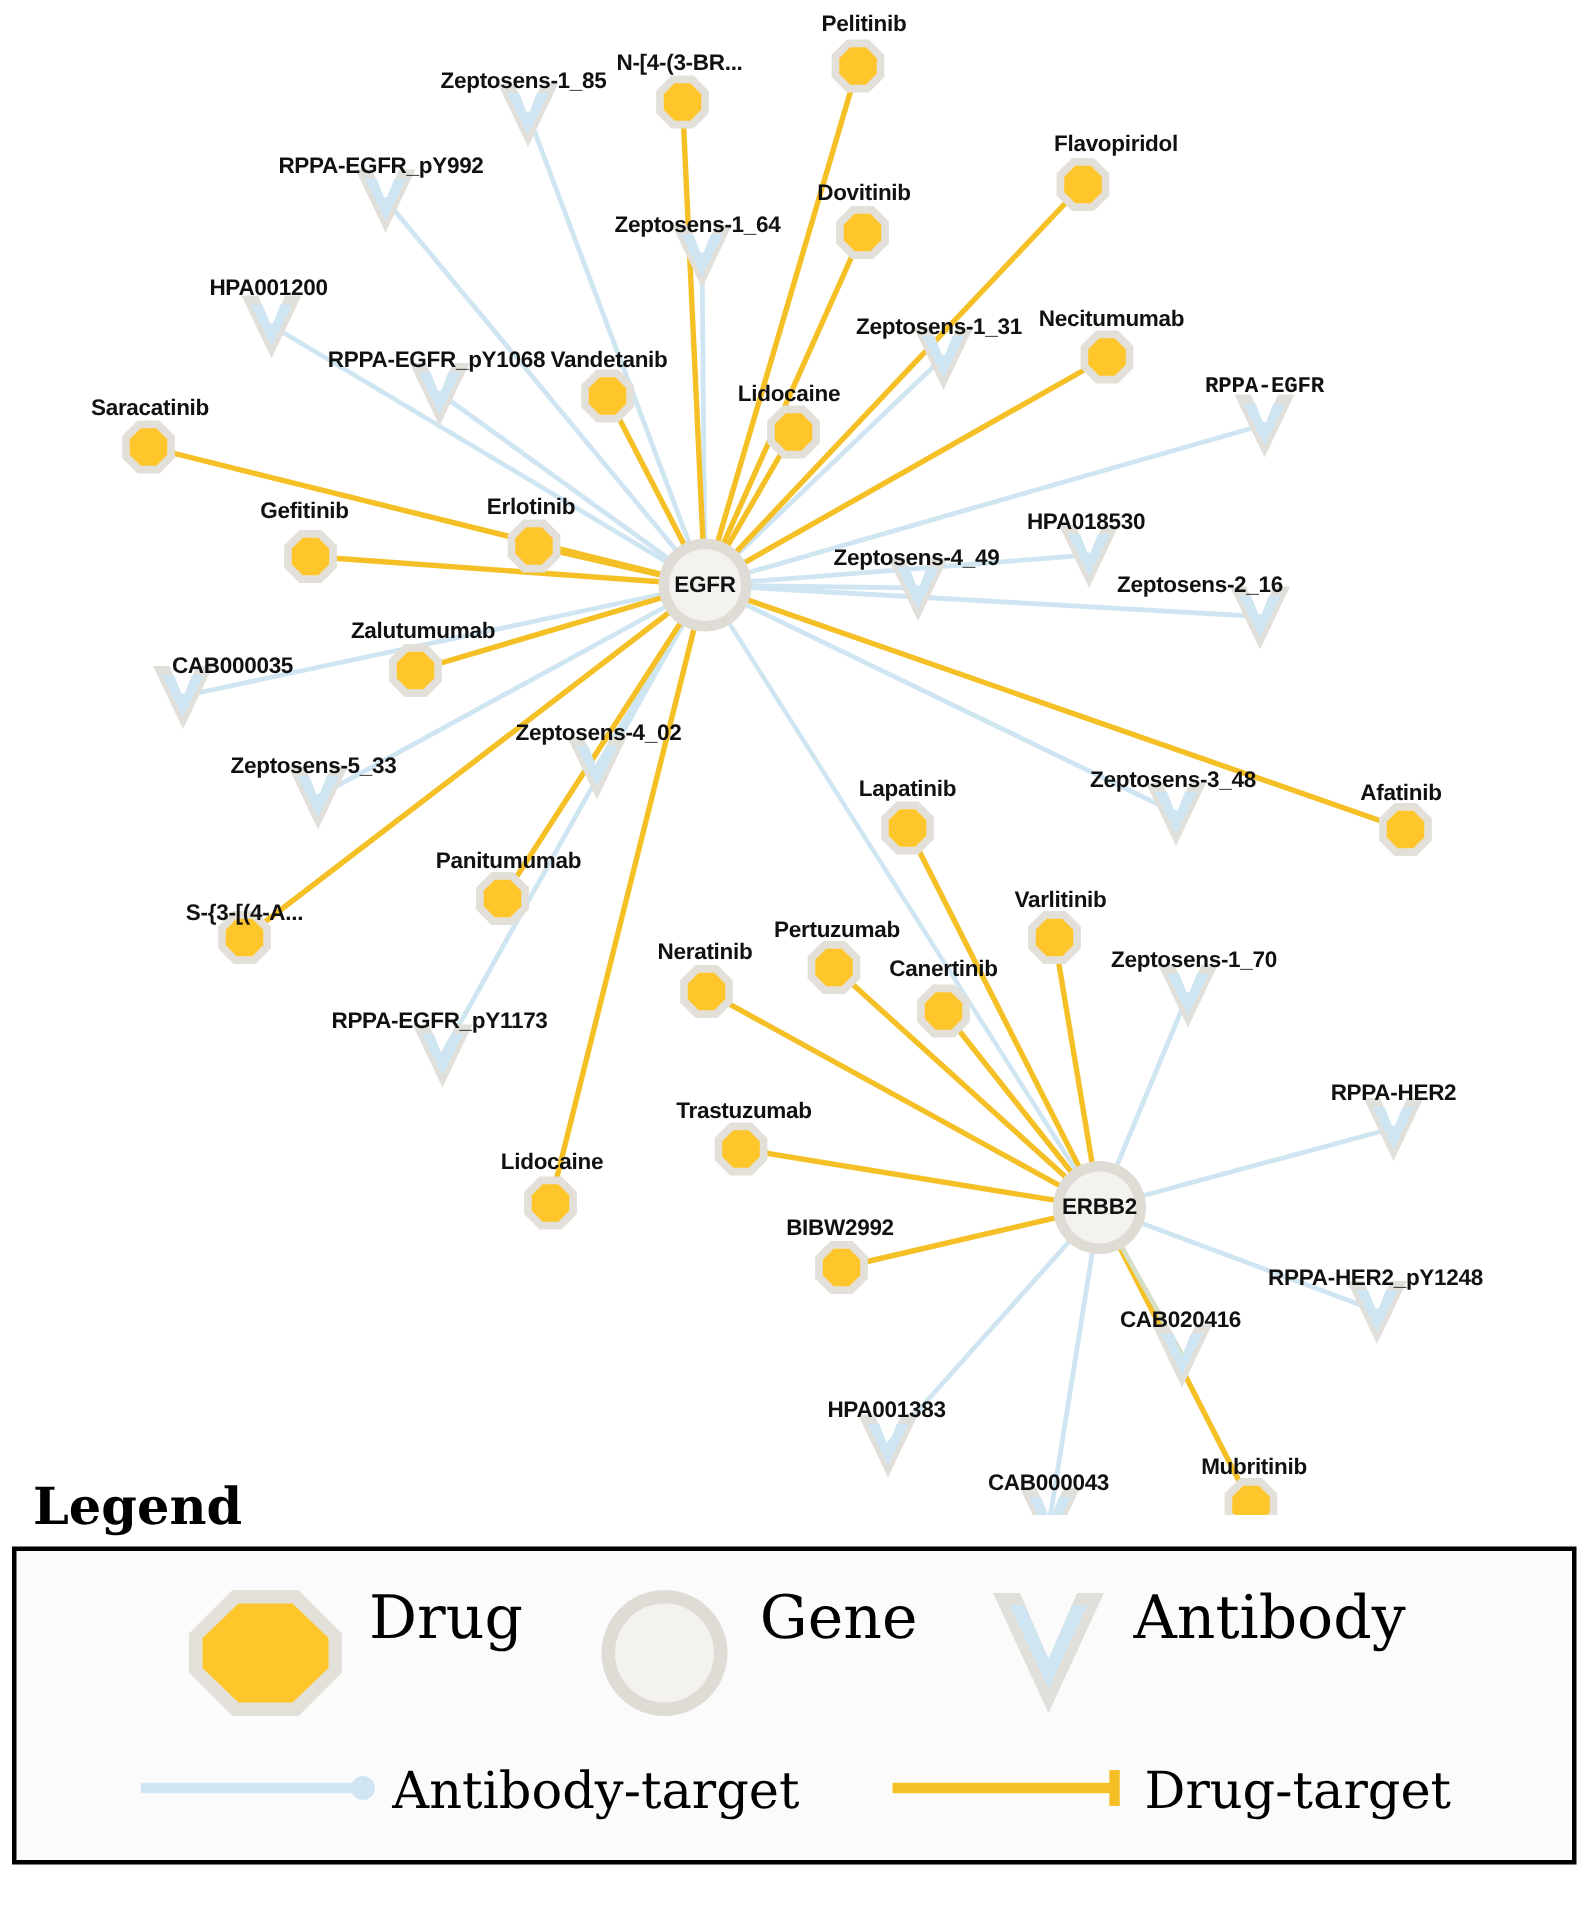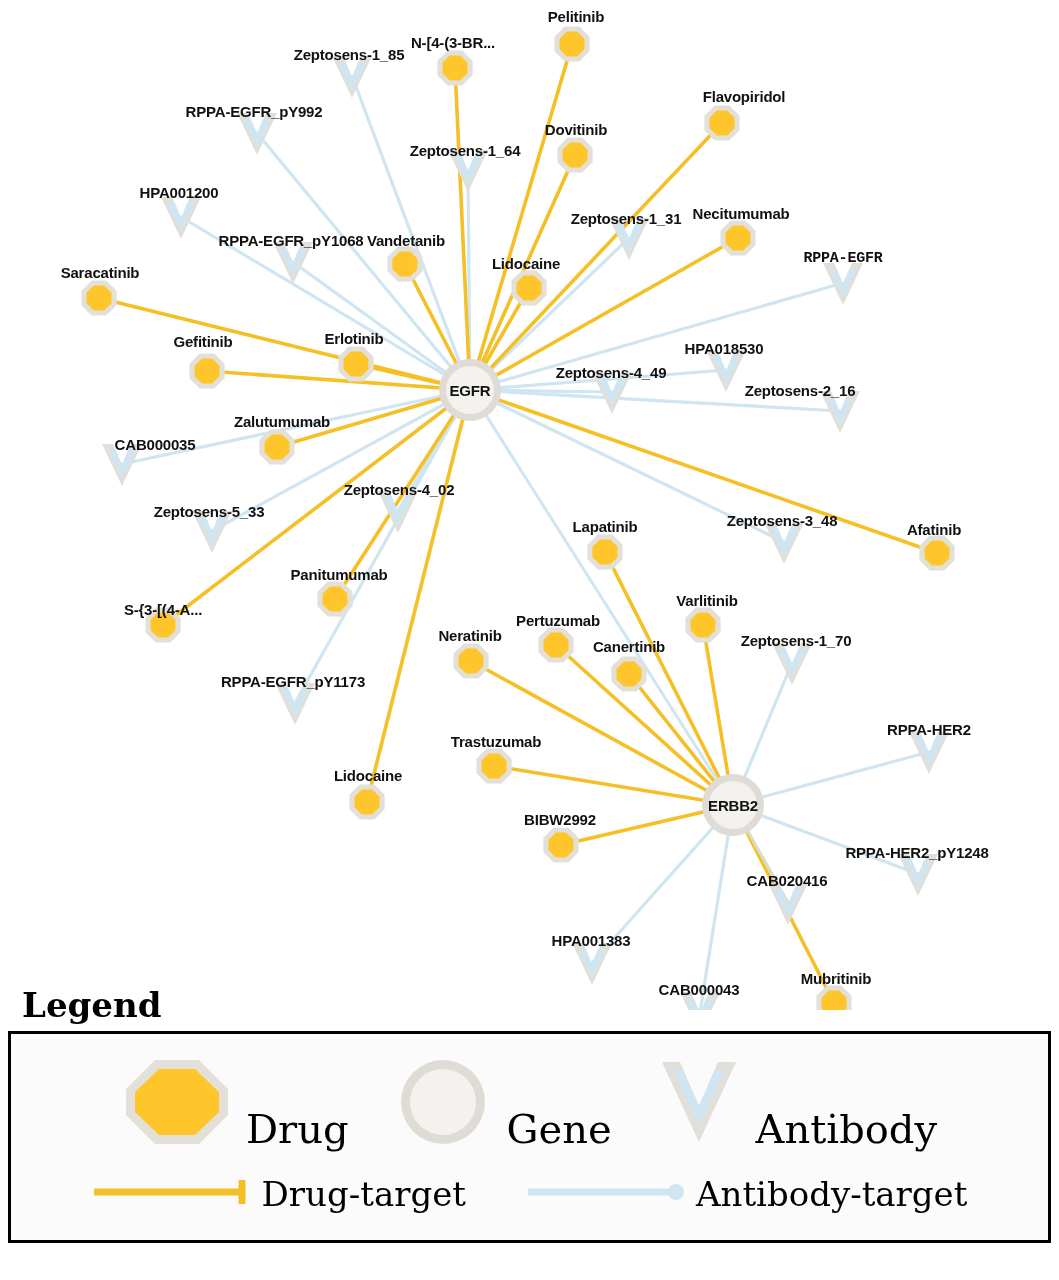--- a/index.html
+++ b/index.html
@@ -60,21 +60,21 @@
     position: absolute;
     top: 22px;
     left: 0; right: 0;
     display: flex;
     align-items: center;
     justify-content: center;
     gap: 10px;
   }
   .legend-item {
     display: flex;
-    align-items: flex-end;
+    align-items: flex-start;
     gap: 14px;
   }
   .legend-item .lg-text {
     font-family: "DejaVu Serif", serif;
     font-size: 40px;
     color: #000;
   }
   .legend-row2 {
     position: absolute;
     top: 140px;
@@ -416,32 +416,32 @@
           </svg>
         </span>
         <span class="lg-text">Antibody</span>
       </div>
     </div>
 
     <div class="legend-row2">
       <div class="legend-edge-item">
         <span>
           <svg width="160" height="30" viewBox="0 0 160 30">
+            <line x1="2" y1="15" x2="146" y2="15" stroke="#cfe6f2" stroke-width="7"></line>
+            <circle cx="150" cy="15" r="8" fill="#cfe6f2"></circle>
+          </svg>
+        </span>
+        <span class="lg-text">Antibody-target</span>
+      </div>
+
+      <div class="legend-edge-item">
+        <span>
+          <svg width="160" height="30" viewBox="0 0 160 30">
             <line x1="2" y1="15" x2="150" y2="15" stroke="#f5bf26" stroke-width="7"></line>
             <line x1="150" y1="3" x2="150" y2="27" stroke="#f5bf26" stroke-width="7"></line>
           </svg>
         </span>
         <span class="lg-text">Drug-target</span>
       </div>
-
-      <div class="legend-edge-item">
-        <span>
-          <svg width="160" height="30" viewBox="0 0 160 30">
-            <line x1="2" y1="15" x2="146" y2="15" stroke="#cfe6f2" stroke-width="7"></line>
-            <circle cx="150" cy="15" r="8" fill="#cfe6f2"></circle>
-          </svg>
-        </span>
-        <span class="lg-text">Antibody-target</span>
-      </div>
     </div>
 
   </div>
 </div>
 
 </body></html>

